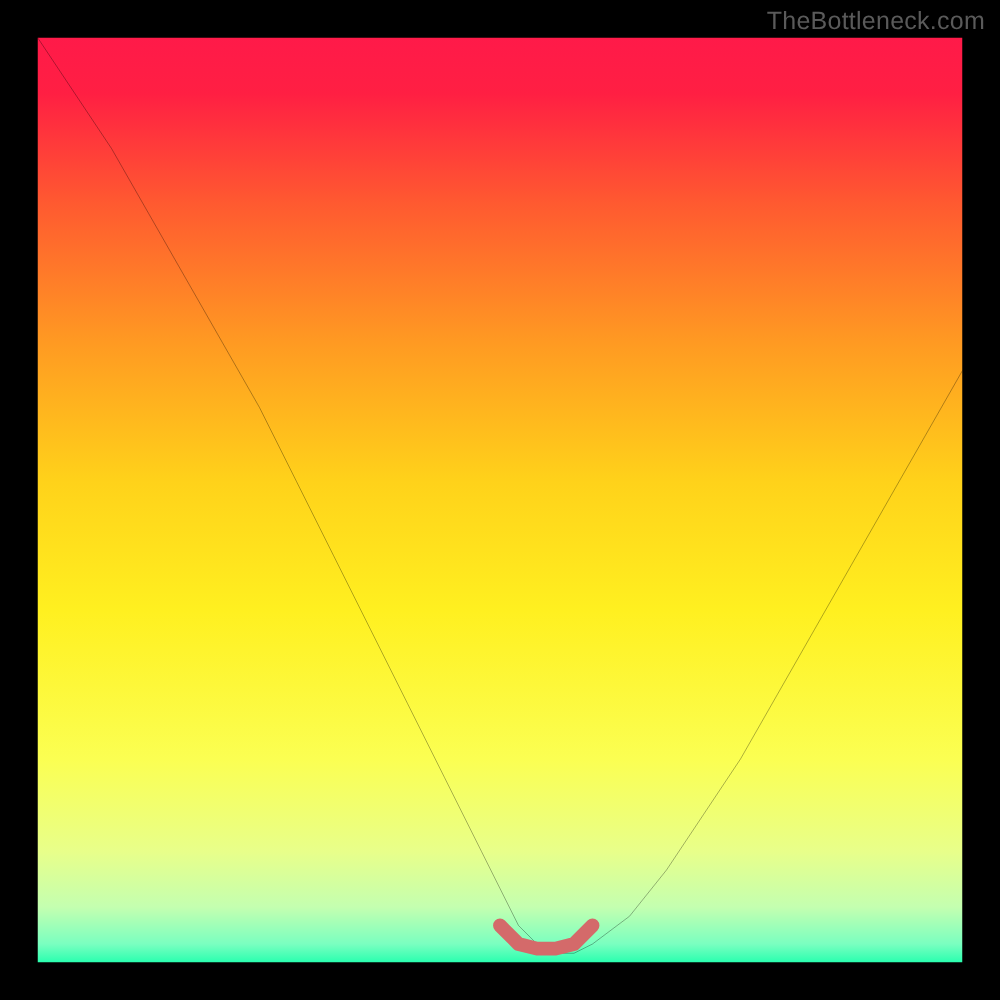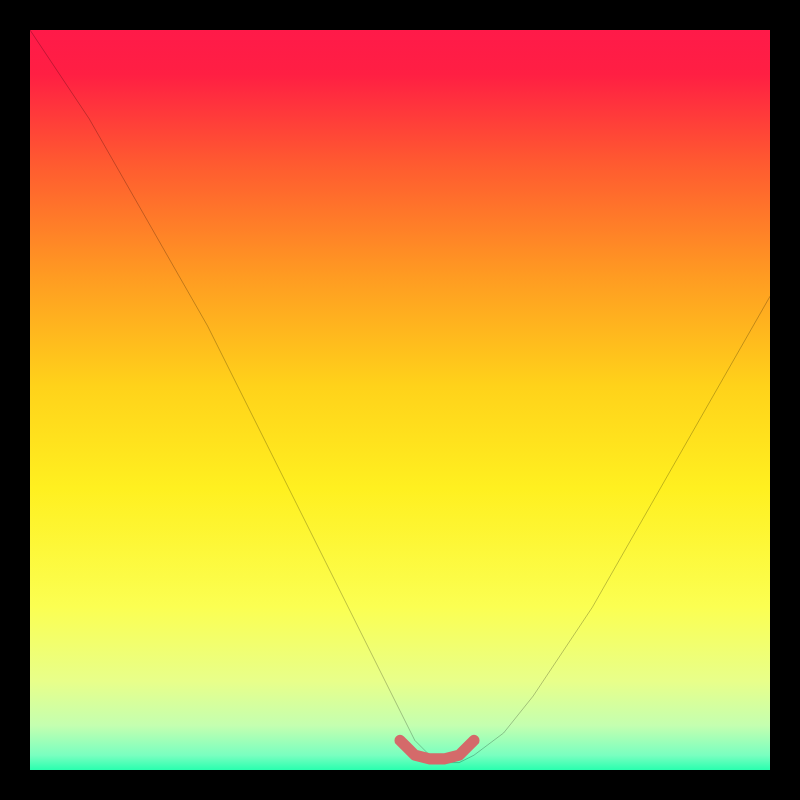--- a/index.html
+++ b/index.html
@@ -26,20 +26,21 @@
     top: 30px;
     width: 740px;
     height: 740px;
   }
   .plot svg { display: block; width: 100%; height: 100%; }
 </style>
 </head>
 <body>
 
 <div class="stage">
+  <div class="watermark">TheBottleneck.com</div>
   <div class="plot">
     <svg viewBox="0 0 100 100" preserveAspectRatio="none">
       <defs>
         <linearGradient id="bg-grad" x1="0" y1="0" x2="0" y2="1">
             <stop offset="0%" stop-color="#ff1a49"></stop>
             <stop offset="6%" stop-color="#ff1f43"></stop>
             <stop offset="18%" stop-color="#ff5a30"></stop>
             <stop offset="33%" stop-color="#ff9a22"></stop>
             <stop offset="48%" stop-color="#ffd21a"></stop>
             <stop offset="62%" stop-color="#fff020"></stop>

